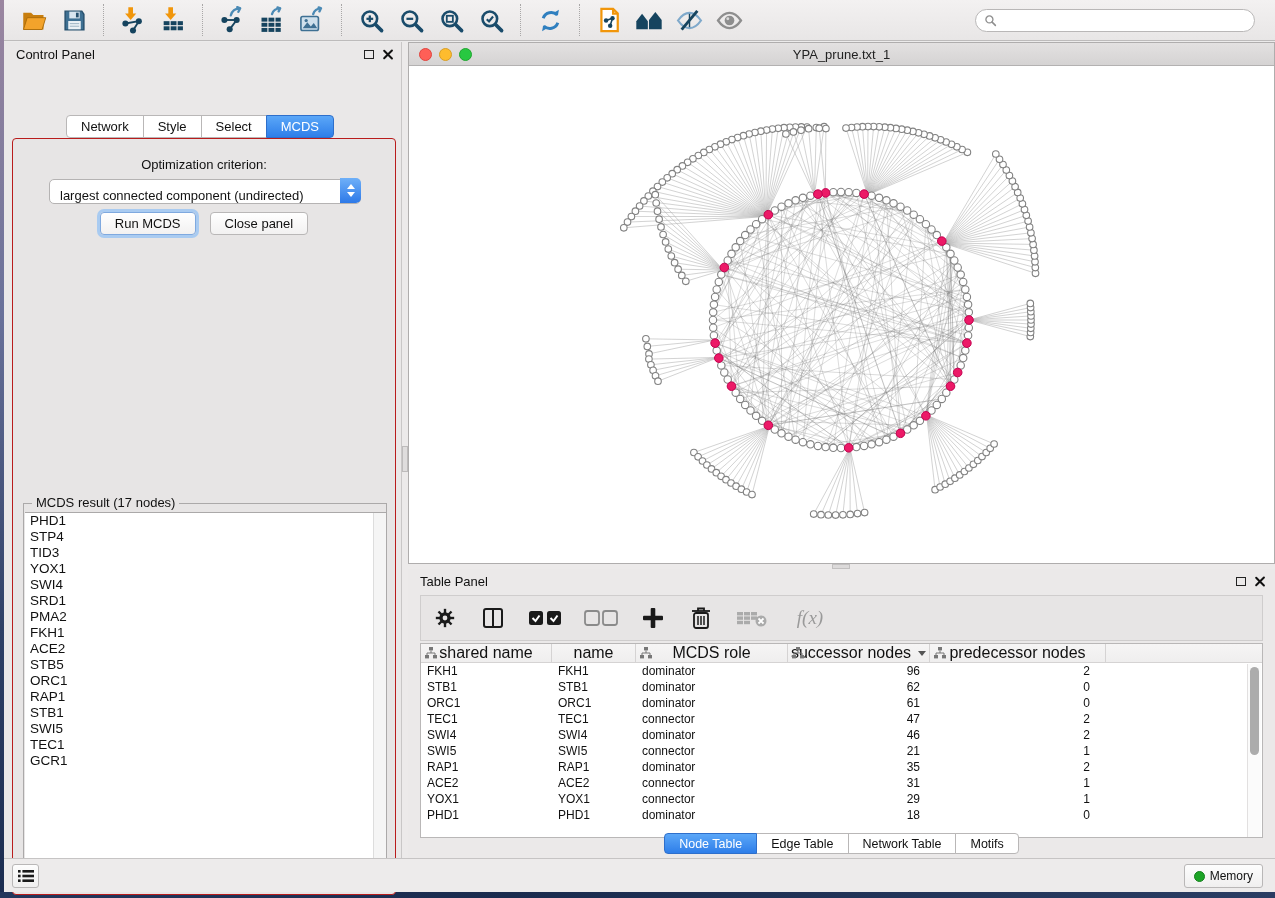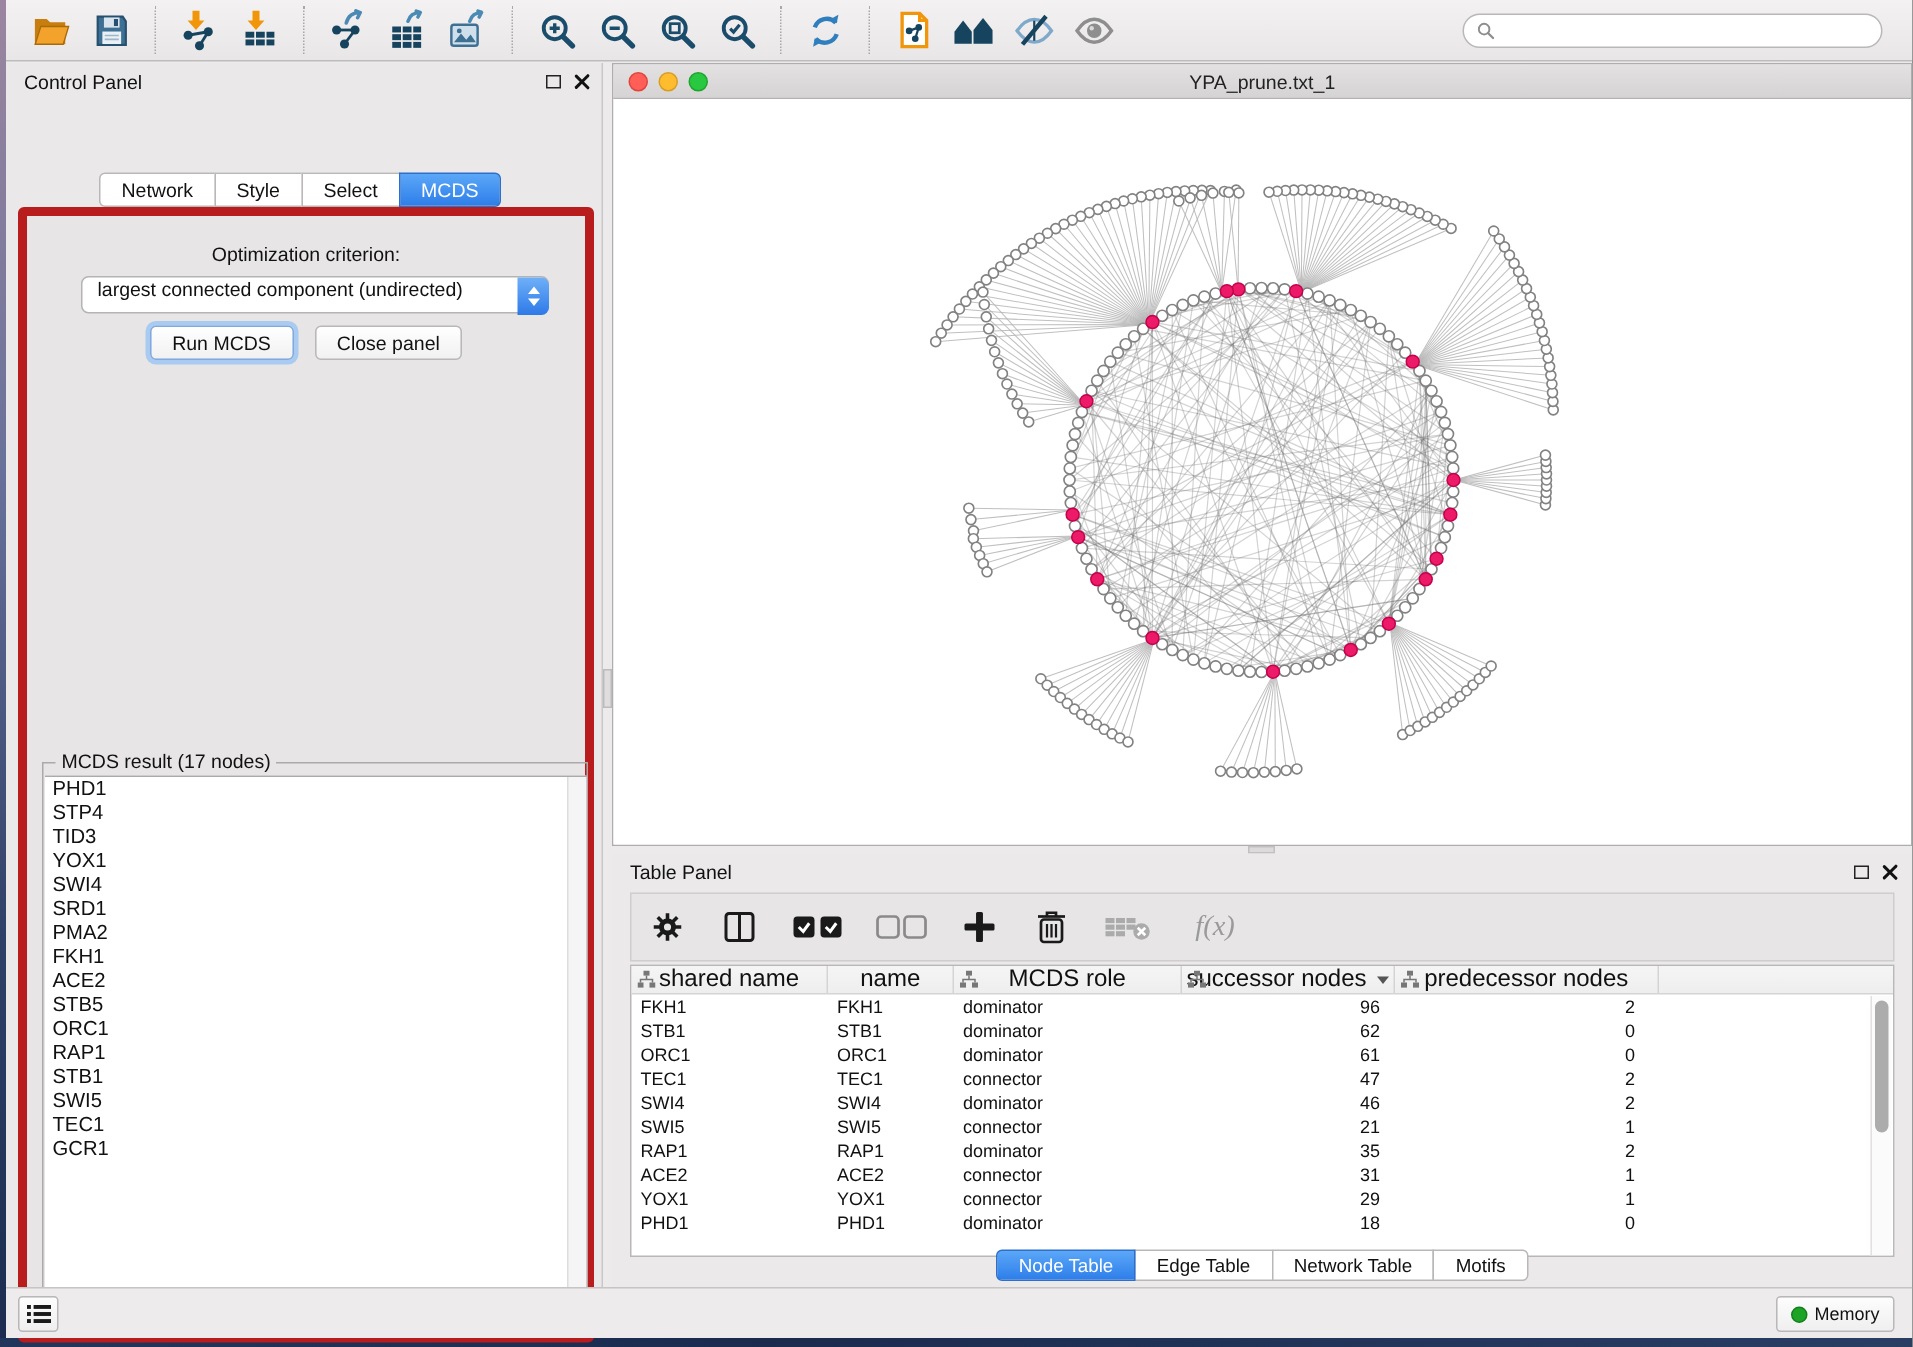--- a/index.html
+++ b/index.html
@@ -30,24 +30,24 @@
   .close-x:before,.close-x:after{content:"";position:absolute;left:5px;top:-1px;width:2.4px;height:13px;background:#111;border-radius:1px;}
   .close-x:before{transform:rotate(45deg);} .close-x:after{transform:rotate(-45deg);}
   .seg-tabs{display:flex;}
   .seg-tab{height:23px;padding:0 14px;background:#fff;border:1px solid #B9B7B7;display:flex;align-items:center;
            font-size:13px;margin-left:-1px;position:relative;}
   .seg-tab:first-child{border-radius:4px 0 0 4px;margin-left:0;}
   .seg-tab:last-child{border-radius:0 4px 4px 0;}
   .seg-tab.selected{background:linear-gradient(#5BA7F8,#2E7EE9);color:#fff;border-color:#2E6FCB;z-index:2;}
   .cp-tabs{position:absolute;left:62px;top:73px;}
   .cp-content{position:absolute;left:8px;top:96px;width:384px;height:757px;background:#E7E5E5;
-              border:6px solid #b91c1c;border-radius:4px;}
+              border:1px solid #b91c1c;border-radius:4px;}
   .opt-label{position:absolute;left:0;width:100%;top:18px;text-align:center;font-size:13px;}
   .dropdown{position:absolute;left:36px;top:40px;width:312px;height:25px;background:#fff;border:1px solid #B5B3B3;
-            border-radius:5px;display:flex;align-items:flex-start;font-size:13px;}
+            border-radius:5px;display:flex;align-items:flex-end;font-size:13px;}
   .dropdown .dd-text{padding-left:10px;white-space:nowrap;}
   .dd-stepper{margin-left:auto;width:21px;height:25px;margin-right:-1px;border-radius:0 5px 5px 0;
               background:linear-gradient(#6FB0F8,#2D79E8);display:flex;flex-direction:column;align-items:center;justify-content:center;gap:3px;}
   .dd-up{width:0;height:0;border-left:4px solid transparent;border-right:4px solid transparent;border-bottom:5px solid #fff;}
   .dd-down{width:0;height:0;border-left:4px solid transparent;border-right:4px solid transparent;border-top:5px solid #fff;}
   .btn{height:23px;background:linear-gradient(#FFFFFF,#F2F1F1);border:1px solid #B9B7B7;border-radius:4px;
        font-size:13px;display:inline-flex;align-items:center;justify-content:center;padding:0 14px;}
   .btn.focused{box-shadow:0 0 0 3px #A9CBF1;border-color:#7FA9DF;}
   .btn-row{position:absolute;left:0;top:73px;width:100%;display:flex;justify-content:center;gap:14px;}
   .fieldset{position:absolute;left:10px;top:364px;width:364px;height:376px;border:1px solid #ABA9A9;}

